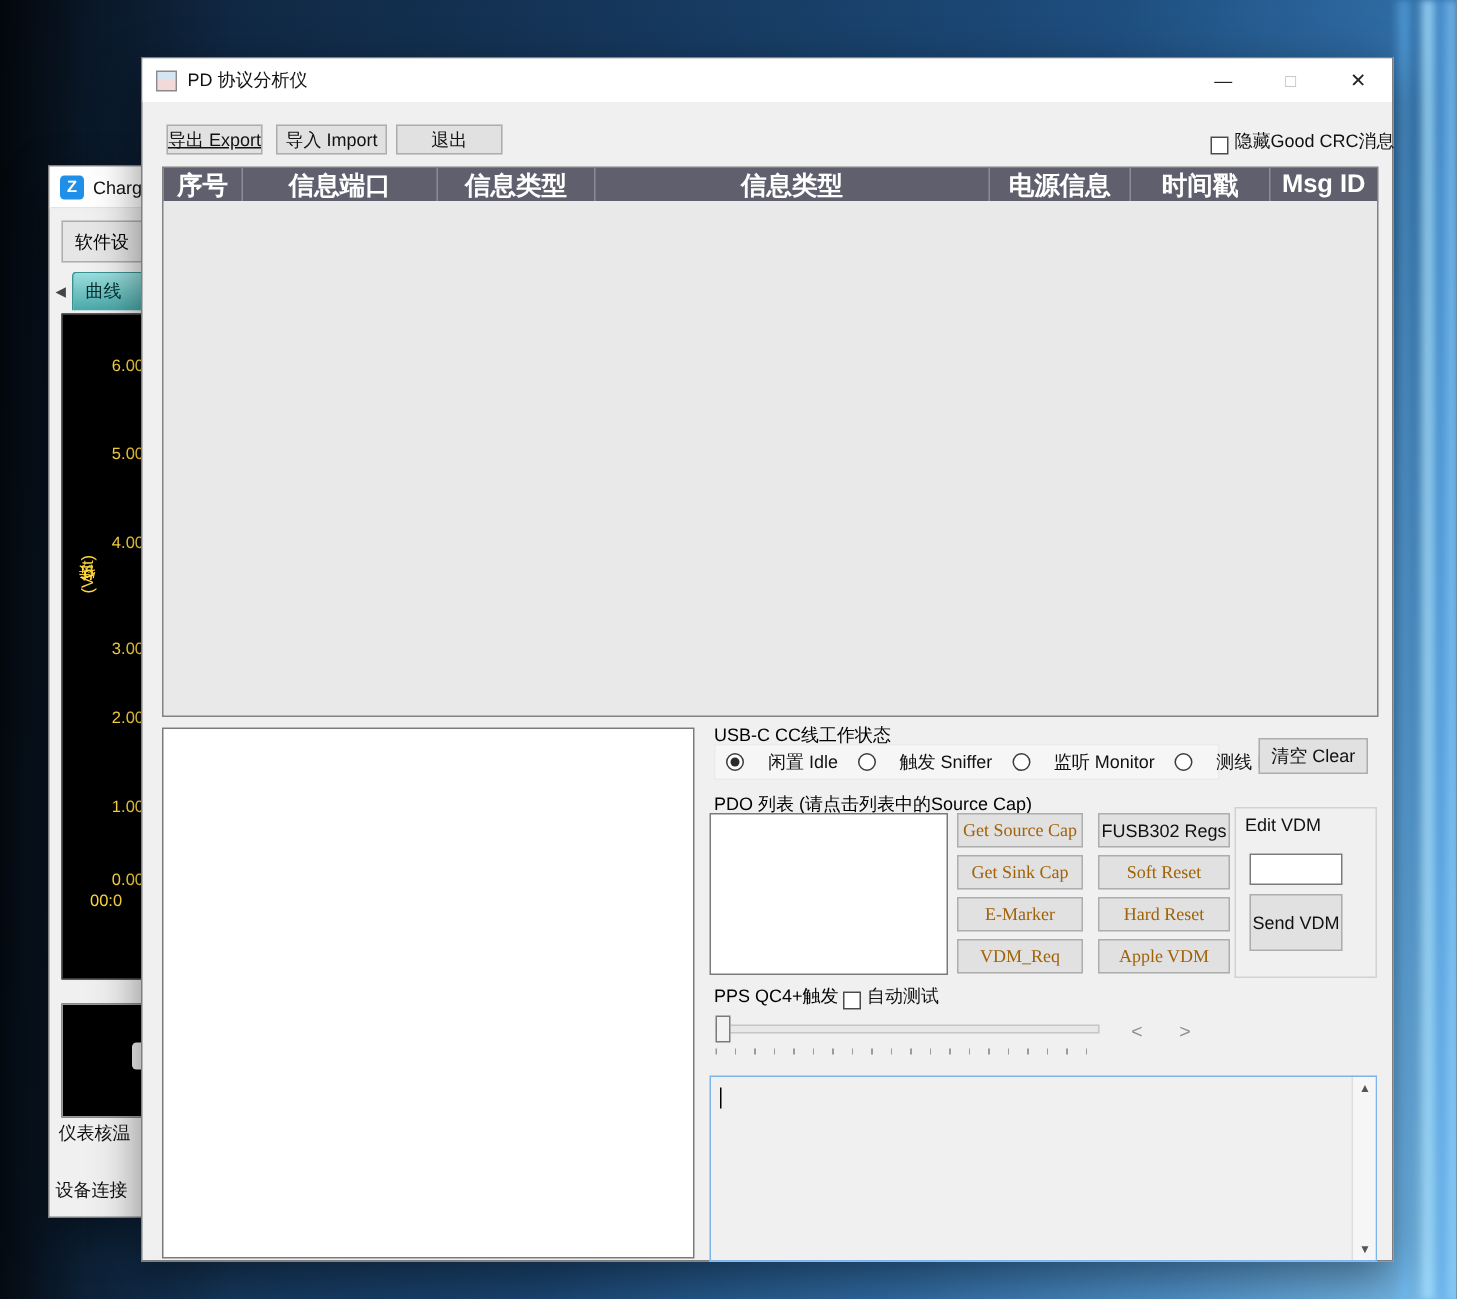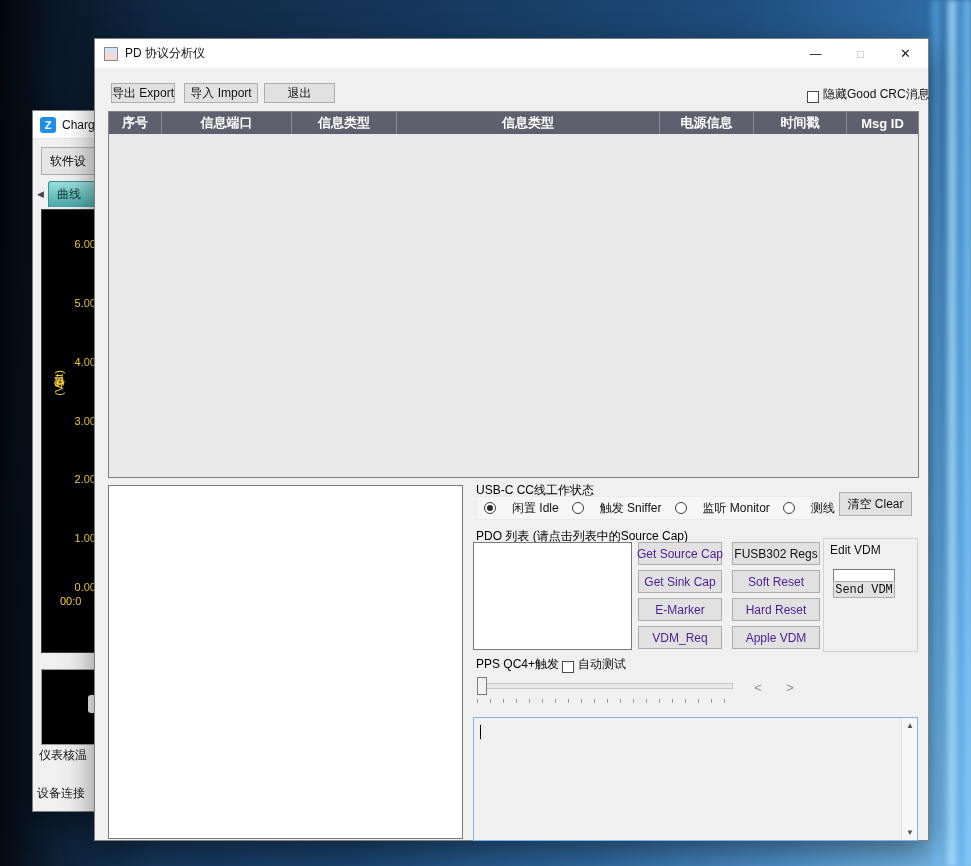--- a/index.html
+++ b/index.html
@@ -37,44 +37,44 @@
   .mainwin { left:94px; top:38px; width:835px; height:803px; }
   .mainwin .titlebar { position:absolute; left:0; top:0; width:100%; height:29px; background:#fff; display:flex; align-items:center; }
   .appicon { width:14px; height:14px; margin-left:9px; border:1px solid #8a8a8a; background:linear-gradient(#d7e4f2 40%,#f3d9d9 40%); }
   .mainwin .wtitle { font-size:12px; color:#111; margin-left:7px; }
   .caption-btns { margin-left:auto; display:flex; height:29px; }
   .cap-btn { width:45px; height:29px; display:flex; align-items:center; justify-content:center; font-size:12px; color:#222; }
   .cap-btn.max { color:#b9b9b9; }
   .cap-btn.close { font-size:13px; }
 
   .btn { position:absolute; background:#e1e1e1; border:1px solid #adadad; font-size:12px; color:#111; display:flex; align-items:center; justify-content:center; white-space:nowrap; }
-  .btn.disabled { color:#4c1d95; }
+  .btn.disabled { color:#a16207;font-family:Liberation Serif, serif; }
   .chkrow { position:absolute; display:flex; align-items:flex-end; gap:4px; font-size:12px; color:#111; white-space:nowrap; }
   .chkbox { width:12px; height:12px; background:#fff; border:1px solid #4a4a4a; flex:0 0 auto; }
 
   .tablewrap { position:absolute; left:13px; top:72px; width:811px; height:367px; border:1px solid #828282; background:#e9e9e9; }
   .thead { display:flex; height:22px; background:#5f5f6d; }
-  .th { height:22px; display:flex; align-items:center; justify-content:center; color:#fff; font-weight:bold; font-size:13px; border-right:1px solid #8b8b9b; overflow:hidden; white-space:nowrap; }
+  .th { height:22px; display:flex; align-items:center; justify-content:center; color:#fff; font-weight:bold; font-size:17px; border-right:1px solid #8b8b9b; overflow:hidden; white-space:nowrap; }
   .th:last-child { border-right:none; }
 
   .listbox { position:absolute; background:#fff; border:1px solid #7a7a7a; }
 
   .grouplabel { position:absolute; font-size:12px; color:#000000; white-space:nowrap; }
   .radiorow { position:absolute; left:381px; top:457px; width:337px; height:24px; background:#f6f6f6; border:1px solid #ebebeb; display:flex; align-items:center; gap:13px; padding-left:7px; }
   .radio { display:flex; align-items:center; gap:16px; font-size:12px; color:#111; white-space:nowrap; }
   .radio .circle { width:12px; height:12px; border:1px solid #3c3c3c; border-radius:50%; background:#fff; position:relative; flex:0 0 auto; }
   .radio.checked .circle::after { content:""; position:absolute; inset:2px; background:#2b2b2b; border-radius:50%; }
 
   .pdo-grid { position:absolute; left:543px; top:503px; display:grid; grid-template-columns:84px 88px; grid-auto-rows:23px; column-gap:10px; row-gap:5px; }
   .pdo-grid .gbtn { position:static; }
 
   .vdm-group { position:absolute; left:728px; top:499px; width:95px; height:114px; border:1px solid #d2d2d2; }
   .vdm-group .glabel { position:absolute; left:6px; top:4px; font-size:12px; color:#111; white-space:nowrap; }
   .vdm-input { position:absolute; left:9px; top:30px; width:62px; height:21px; background:#fff; border:1px solid #7a7a7a; font-size:12px; padding:0 3px; }
-  .vdm-send { left:9px; top:42px; width:62px; height:17px;font-family:Liberation Mono, monospace; }
+  .vdm-send { left:9px; top:57px; width:62px; height:38px; }
 
   .slider { position:absolute; left:382px; top:638px; width:256px; height:18px; }
   .slider .groove { position:absolute; left:0; top:6px; width:256px; height:6px; background:#e8e8e8; border:1px solid #c6c6c6; }
   .slider .handle { position:absolute; left:0; top:0; width:10px; height:18px; background:#f2f2f2; border:1px solid #7b7b7b; }
   .ticks { position:absolute; left:382px; top:660px; width:256px; height:4px;
     background:repeating-linear-gradient(90deg,#9a9a9a 0 1px,transparent 1px 13px); }
   .sliderarrow { position:absolute; top:640px; width:16px; height:16px; color:#8f8f8f; font-size:13px; display:flex; align-items:center; justify-content:center; }
 
   .logarea { position:absolute; left:378px; top:678px; width:445px; height:124px; background:#f0f0f0; border:1px solid #7eb4ea; }
   .caret { position:absolute; left:6px; top:7px; width:1px; height:14px; background:#000; }
@@ -99,21 +99,21 @@
     </div>
     <div class="bgbtn">软件设</div>
     <span class="tab-arrow">◀</span>
     <div class="bgtab">曲线</div>
 
     <div class="chart">
       <span class="ylab">伏特(Volt)</span>
       <span class="ytick" style="top:28px">6.00</span>
       <span class="ytick" style="top:87px">5.00</span>
       <span class="ytick" style="top:146px">4.00</span>
-      <span class="ytick" style="top:205px">3.00</span>
+      <span class="ytick" style="top:217px">3.00</span>
       <span class="ytick" style="top:263px">2.00</span>
       <span class="ytick" style="top:322px">1.00</span>
       <span class="ytick" style="top:371px">0.00</span>
       <span class="xtick">00:0</span>
     </div>
 
     <div class="meter">
       <div class="blob"></div>
     </div>
     <span class="bglabel" style="left:6px; top:636px;">仪表核温</span>
@@ -125,21 +125,21 @@
     <div class="titlebar">
       <div class="appicon"></div>
       <span class="wtitle">PD 协议分析仪</span>
       <div class="caption-btns">
         <div class="cap-btn">—</div>
         <div class="cap-btn max">□</div>
         <div class="cap-btn close">✕</div>
       </div>
     </div>
 
-    <div class="btn" style="left:16px; top:44px; width:64px; height:20px;">导出 Export</div>
+    <div class="btn" style="left:16px; top:44px; width:64px; height:20px;text-decoration:underline;">导出 Export</div>
     <div class="btn" style="left:89px; top:44px; width:74px; height:20px;">导入 Import</div>
     <div class="btn" style="left:169px; top:44px; width:71px; height:20px;">退出</div>
     <div class="chkrow" style="left:712px; top:47px;">
       <span class="chkbox"></span>
       <span>隐藏Good CRC消息</span>
     </div>
 
     <div class="tablewrap">
       <div class="thead">
         <span class="th" style="width:53px">序号</span>

